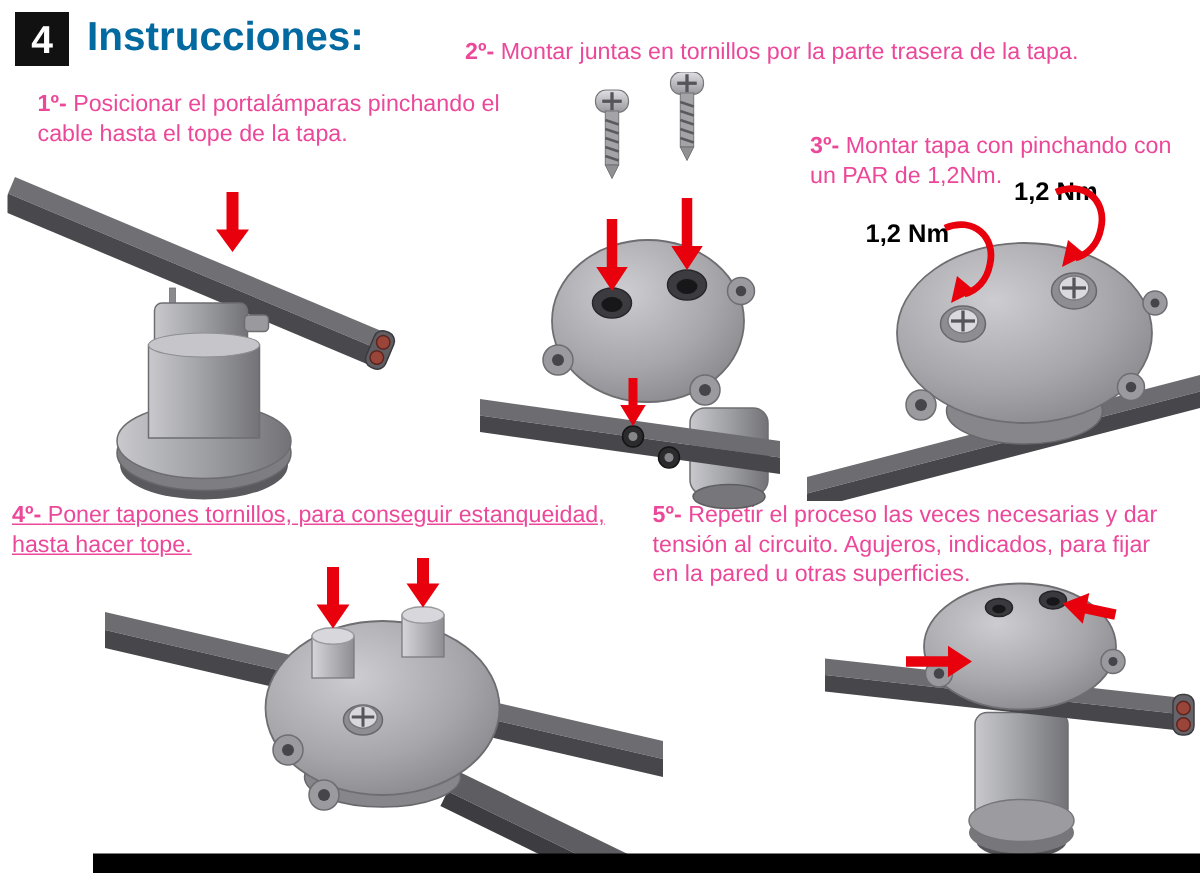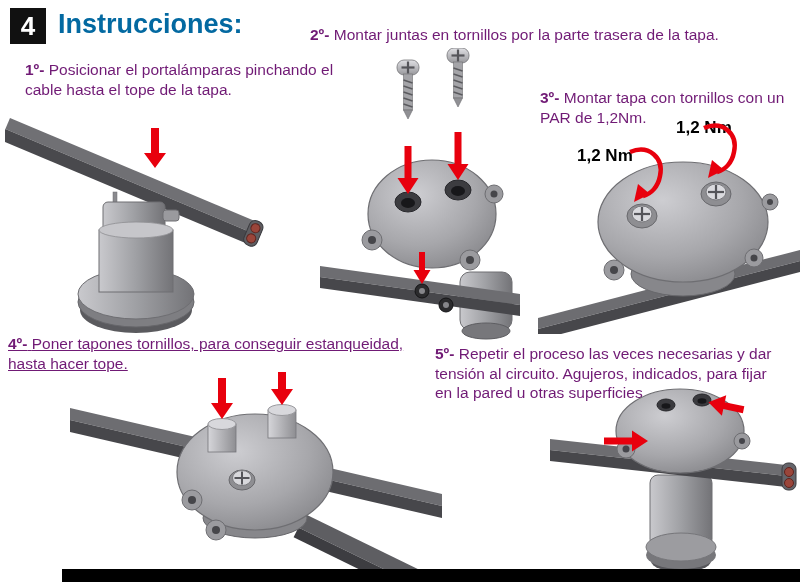--- a/index.html
+++ b/index.html
@@ -4,27 +4,27 @@
 <style>
   * { margin:0; padding:0; box-sizing:border-box; }
   html,body { background:#ffffff; font-family:"Liberation Sans", sans-serif; }
   .page { position:relative; width:800px; height:582px; background:#ffffff; overflow:hidden; }
   .abs { position:absolute; }
   .badge {
     left:10px; top:8px; width:36px; height:36px; background:#111111; color:#ffffff;
     font-weight:bold; font-size:26px; display:flex; align-items:center; justify-content:center;
   }
   .title { left:58px; top:9px; font-size:27px; font-weight:bold; color:#0369a1; }
-  .step { font-size:15.5px; line-height:1.27; color:#701a75; }
+  .step { font-size:15.5px; line-height:1.27; color:#ec4899; }
   .step b { font-weight:bold; }
   .s1 { left:25px;   top:60px;  width:310px; }
   .s2 { left:310px; top:25px;  width:490px; }
   .s3 { left:540px; top:88px;  width:256px; }
   .s4 { left:8px;   top:334px; width:432px;text-decoration:underline; }
-  .s5 { left:435px; top:344px; width:352px; }
+  .s5 { left:435px; top:334px; width:352px; }
   .torque { font-size:17px; font-weight:bold; color:#000; }
   .tq-left  { left:577px; top:146px; }
   .tq-right { left:676px; top:118px; }
   .fig1 { left:5px;   top:100px; }
   .fig2 { left:320px; top:48px; }
   .fig3 { left:538px; top:112px; }
   .fig4 { left:70px;  top:372px; }
   .fig5 { left:550px; top:383px; }
   .bottom-bar { left:62px; top:569px; width:738px; height:13px; background:#000000; }
   svg { display:block; }
@@ -40,21 +40,21 @@
   <p class="abs step s1">
     <b>1º-</b>
     <span>Posicionar el portalámparas pinchando el cable hasta el tope de la tapa.</span>
   </p>
   <p class="abs step s2">
     <b>2º-</b>
     <span>Montar juntas en tornillos por la parte trasera de la tapa.</span>
   </p>
   <p class="abs step s3">
     <b>3º-</b>
-    <span>Montar tapa con tornillos con un PAR de 1,2Nm.</span>
+    <span>Montar tapa con pinchando con un PAR de 1,2Nm.</span>
   </p>
   <p class="abs step s4">
     <b>4º-</b>
     <span>Poner tapones tornillos, para conseguir estanqueidad, hasta hacer tope.</span>
   </p>
   <p class="abs step s5">
     <b>5º-</b>
     <span>Repetir el proceso las veces necesarias y dar tensión al circuito. Agujeros, indicados, para fijar en la pared  u otras superficies.</span>
   </p>
 

